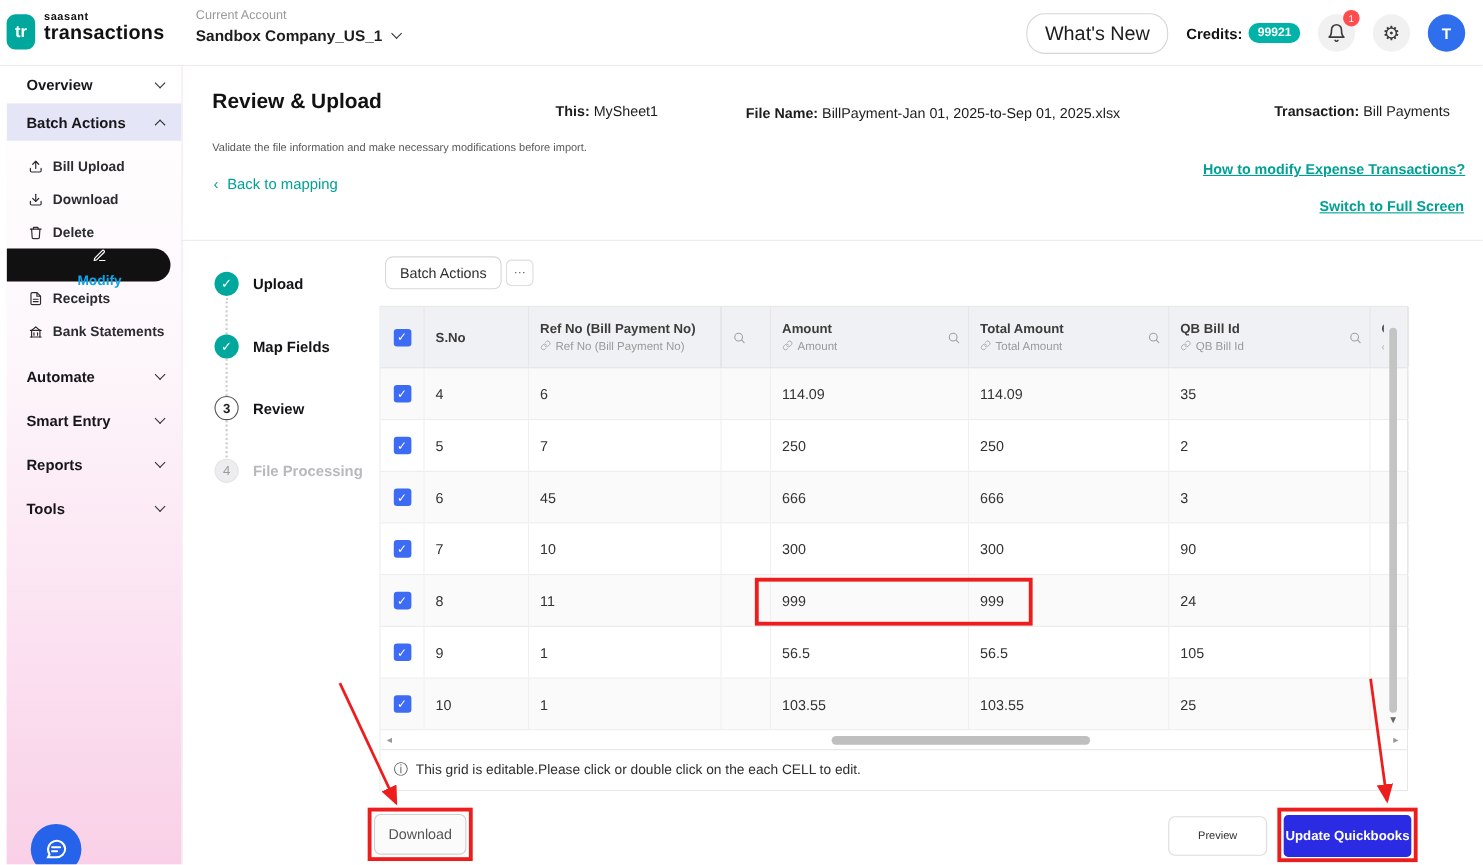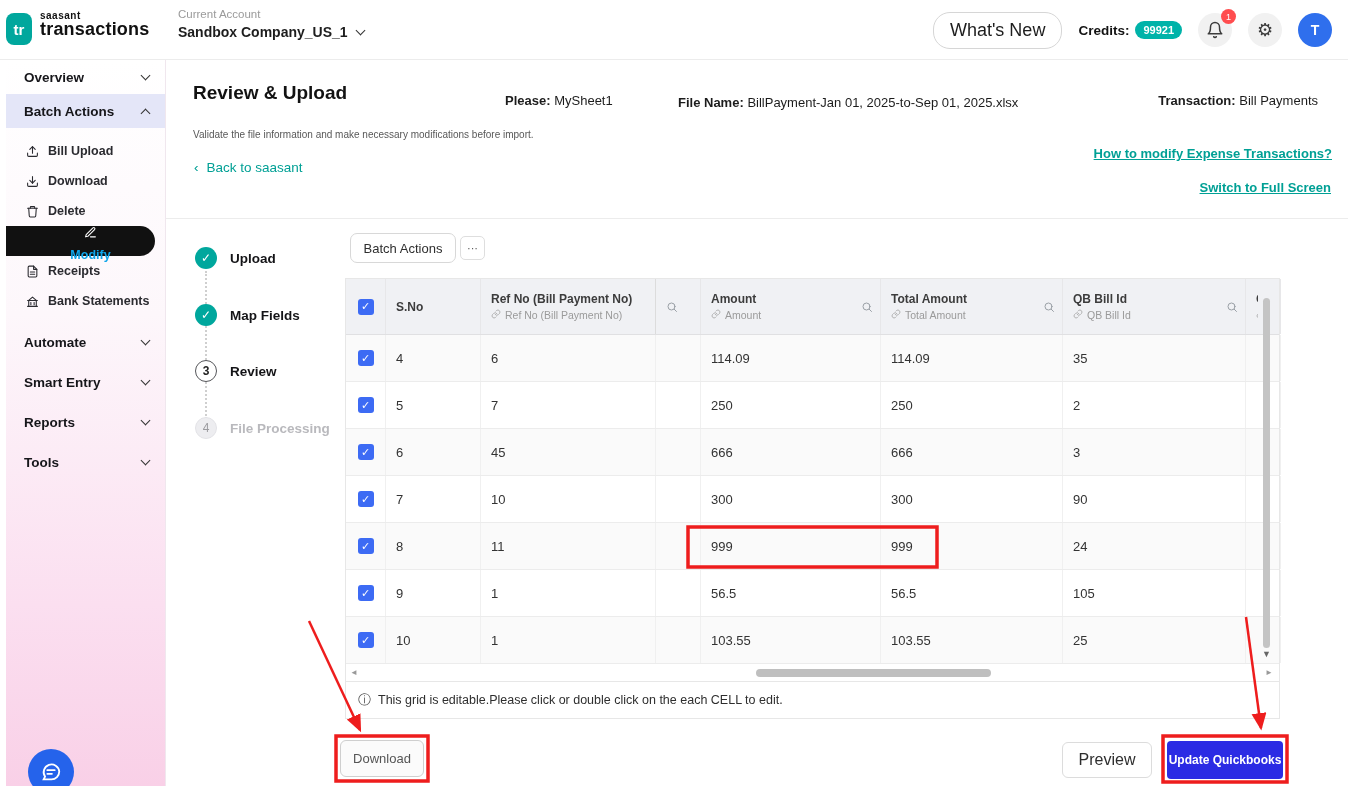--- a/index.html
+++ b/index.html
@@ -102,21 +102,21 @@
   .h-thumb{ position:absolute; left:410px; top:5px; width:235px; height:8px; background:#bfbfbf; border-radius:4px; cursor:pointer; }
   .h-arrow{ position:absolute; top:4px; font-size:8px; color:#999; }
   .h-arrow.left{ left:4px; } .h-arrow.right{ right:6px; }
   .grid-note{ height:36px; display:flex; align-items:center; gap:7px; padding-left:12px; font-size:12.5px; color:#2e2e2e; background:#fff; }
   .note-ic{ font-size:13px; color:#555; }
   .v-thumb{ position:absolute; left:1263px; top:298px; width:7px; height:350px; background:#c4c4c4; border-radius:4px; z-index:12; cursor:pointer; }
   .v-arrow{ position:absolute; left:1262px; top:649px; font-size:9px; color:#666; z-index:12; }
 
   
   .dl-btn{ position:absolute; left:340px; top:740px; width:84px; height:37px; background:#fbfbfb; border:1px solid #cfcfcf; border-radius:6px; font-size:13px; color:#555; font-family:inherit; cursor:pointer; }
-  .pv-btn{ position:absolute; left:1062px; top:742px; width:90px; height:36px; background:#fff; border:1px solid #dcdcdc; border-radius:6px; font-size:16px; color:#2e2e2e; font-family:inherit; cursor:pointer; }
+  .pv-btn{ position:absolute; left:1062px; top:742px; width:90px; height:36px; background:#fff; border:1px solid #dcdcdc; border-radius:6px; font-size:10px; color:#2e2e2e; font-family:inherit; cursor:pointer; }
   .up-btn{ position:absolute; left:1167px; top:741px; width:116px; height:38px; background:var(--update-blue); border:none; border-radius:4px; font-size:12px; font-weight:bold; color:#fff; font-family:inherit; cursor:pointer; }
 
   
   .overlay{ position:absolute; left:0; top:0; z-index:40; pointer-events:none; }
   .ann-line{ stroke:var(--red); stroke-width:2.5; }
   .ann-rect{ stroke:var(--red); stroke-width:3.5; fill:none; }
 </style>
 </head>
 <body>
 
@@ -240,35 +240,35 @@
       <svg viewBox="0 0 24 24" width="22" height="22" fill="none" stroke="#fff" stroke-width="2" stroke-linecap="round">
           <path d="M21 11.5a8.5 8.5 0 0 1-8.5 8.5H4l1.5-3A8.5 8.5 0 1 1 21 11.5z"></path>
           <path d="M8 10h8"></path>
           <path d="M8 14h5"></path>
         </svg>
     </div>
   </aside>
 
   <div class="pg-title">Review &amp; Upload</div>
   <div class="meta meta-sheet">
-    <b>Please:</b>
+    <b>This:</b>
     <span>MySheet1</span>
   </div>
   <div class="meta meta-file">
     <b>File Name:</b>
     <span>BillPayment-Jan 01, 2025-to-Sep 01, 2025.xlsx</span>
   </div>
   <div class="meta meta-trans">
     <b>Transaction:</b>
     <span>Bill Payments</span>
   </div>
   <div class="pg-desc">Validate the file information and make necessary modifications before import.</div>
   <div class="back-link">
     <span>‹</span>
-    <span>Back to saasant</span>
+    <span>Back to mapping</span>
   </div>
   <a class="tl help-link">How to modify Expense Transactions?</a>
   <a class="tl fs-link">Switch to Full Screen</a>
   <div class="hdr-divider"></div>
 
   <div class="stepper">
     <div class="step-line"></div>
     <div class="step done" style="top:0">
       <div class="step-circle">
           <span>✓</span>

